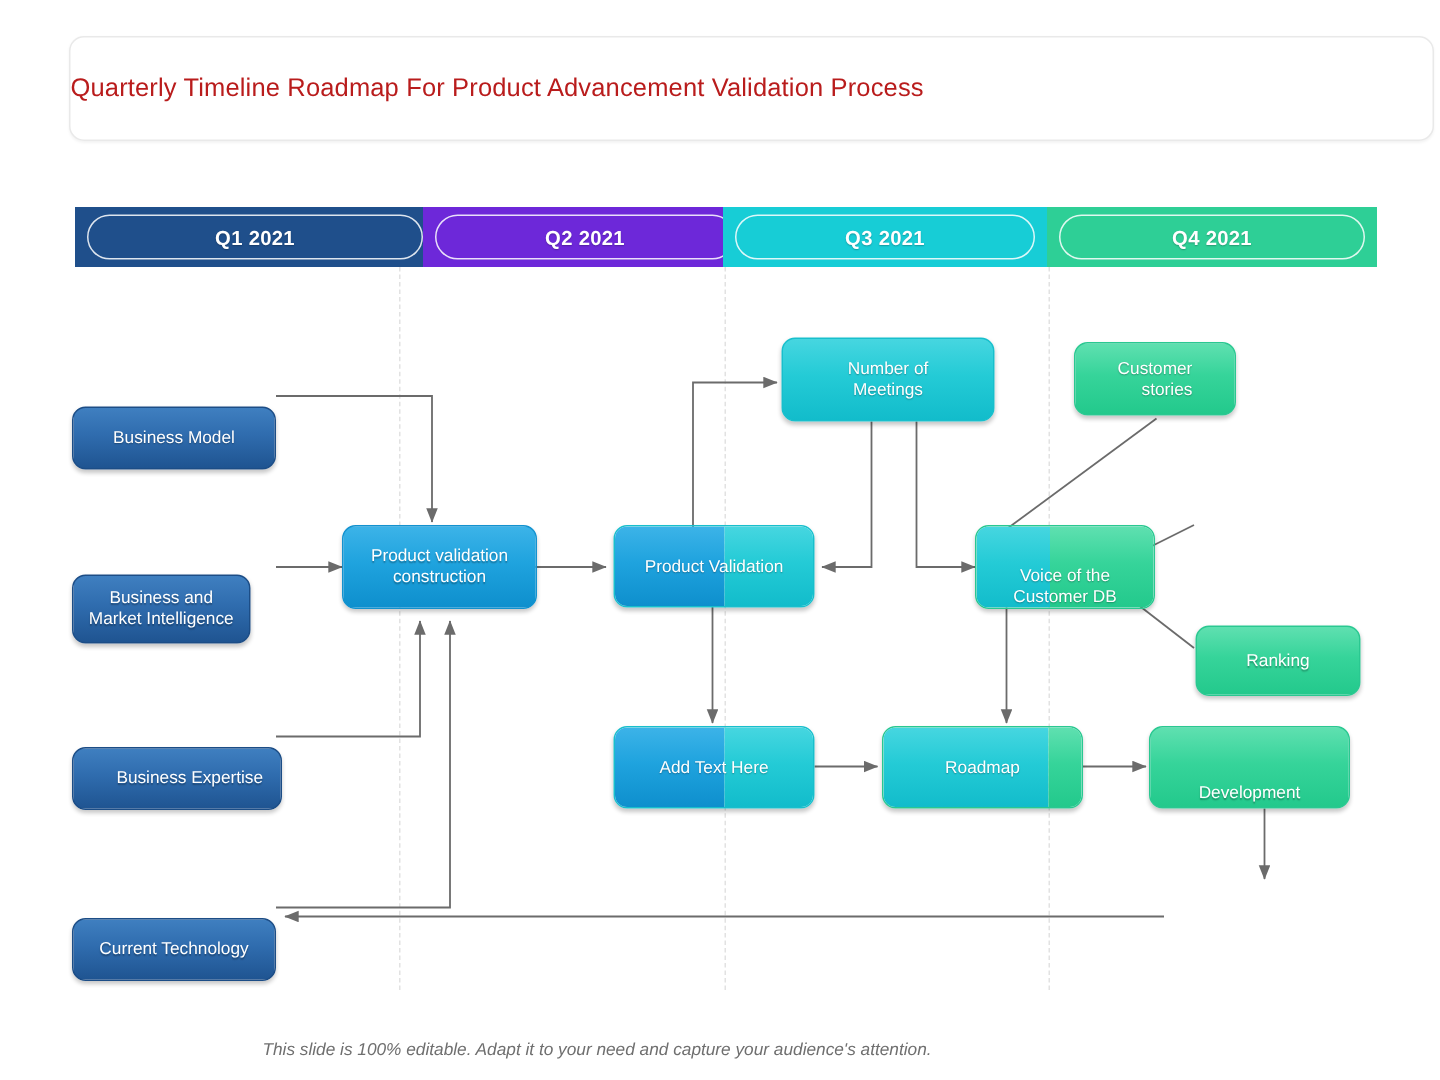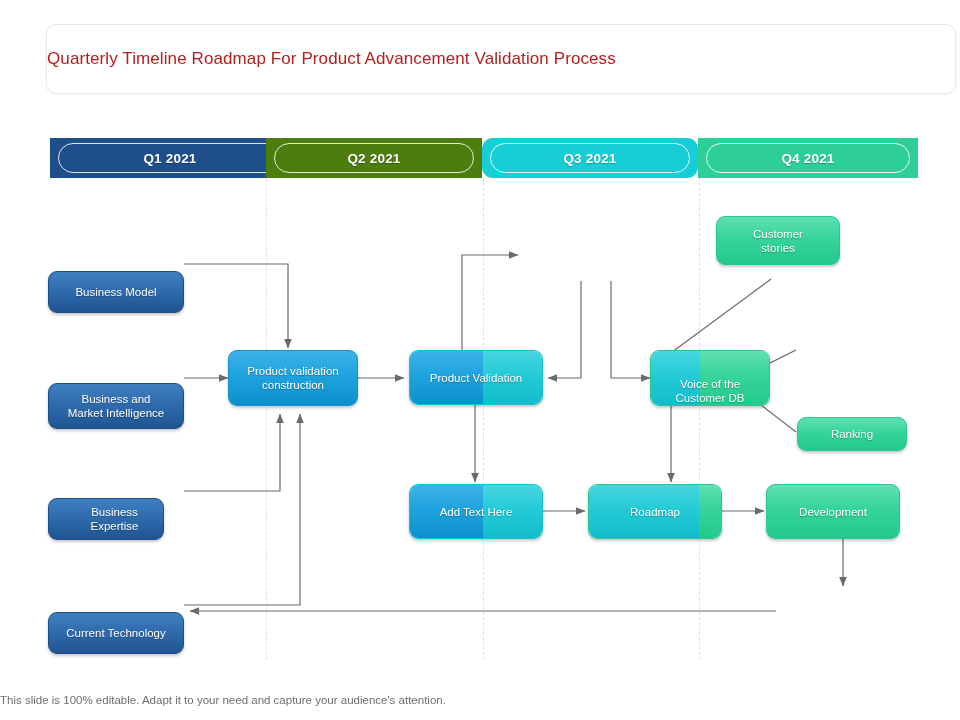--- a/index.html
+++ b/index.html
@@ -94,44 +94,45 @@
   .h-blue{background:linear-gradient(180deg,#3cb3e8 0%,#1fa3de 45%,#0e8fcd 100%);}
   .h-teal{background:linear-gradient(180deg,#46d6e0 0%,#24cbd6 45%,#12bccb 100%);}
   .h-green{background:linear-gradient(180deg,#5fe0b0 0%,#36d49a 45%,#23c98c 100%);}
 
   
   #wires{position:absolute;left:0;top:0;width:960px;height:720px;pointer-events:none;}
 
   
   .footer{
     position:absolute;left:0;top:694px;width:796px;
-    text-align:left;
+    text-align:center;
+    font-style:italic;
     font-size:11.5px;
     color:#6f6f6f;
   }
 </style>
 </head>
 <body>
 
 <div id="stage">
 
   <div class="title-card">
     <div class="title-text">Quarterly Timeline Roadmap For Product Advancement Validation Process</div>
   </div>
 
   <div class="band">
     <div class="band-seg" style="left:0px;width:240px;background:#1f4f8b;">
       <div class="band-pill"></div>
       <div class="band-label">Q1 2021</div>
     </div>
-    <div class="band-seg" style="left:216px;width:216px;background:#4d7c0f;">
+    <div class="band-seg" style="left:232px;width:216px;background:#6d28d9;">
       <div class="band-pill"></div>
       <div class="band-label">Q2 2021</div>
     </div>
-    <div class="band-seg" style="left:432px;width:216px;background:#17cdd6;border-radius:11px;">
+    <div class="band-seg" style="left:432px;width:216px;background:#17cdd6;">
       <div class="band-pill"></div>
       <div class="band-label">Q3 2021</div>
     </div>
     <div class="band-seg" style="left:648px;width:220px;background:#2ecf96;">
       <div class="band-pill"></div>
       <div class="band-label">Q4 2021</div>
     </div>
   </div>
 
   <div class="guide" style="left:266px;"></div>
@@ -177,74 +178,78 @@
       <path d="M771,279 L668,355"></path>
       <path d="M796,350 L756,370"></path>
       <path d="M796,432 L752,398"></path>
     </g>
   </svg>
 
   <div class="node n-darkblue" style="left:48px;top:243px;width:136px;height:42px;">
     <span>Business Model</span>
   </div>
 
-  <div class="node n-darkblue" style="left:48px;top:355px;width:136px;height:46px;">
+  <div class="node n-darkblue" style="left:48px;top:355px;width:119px;height:46px;">
     <span style="white-space:pre-line;">Business and
 Market Intelligence</span>
   </div>
 
-  <div class="node n-darkblue" style="left:48px;top:470px;width:116px;height:42px;padding-left:23px;">
+  <div class="node n-darkblue" style="left:48px;top:470px;width:140px;height:42px;padding-left:23px;">
     <span>Business Expertise</span>
   </div>
 
   <div class="node n-darkblue" style="left:48px;top:584px;width:136px;height:42px;">
     <span>Current  Technology</span>
   </div>
 
   <div class="node n-blue" style="left:228px;top:350px;width:130px;height:56px;">
     <span style="white-space:pre-line;">Product validation
 construction</span>
   </div>
 
+  <div class="node n-teal" style="left:521px;top:225px;width:142px;height:56px;">
+    <span style="white-space:pre-line;">Number  of
+Meetings</span>
+  </div>
 
   <div class="node" style="left:409px;top:350px;width:134px;height:55px;border:1px solid #18bfcc;background:transparent;">
     <div class="half h-blue" style="left:0;width:73px;"></div>
     <div class="half h-teal" style="left:73px;right:0;"></div>
     <span>Product Validation</span>
   </div>
 
   <div class="node" style="left:650px;top:350px;width:120px;height:56px;border:1px solid #2ac891;background:transparent;">
     <div class="half h-teal" style="left:0;width:49px;"></div>
     <div class="half h-green" style="left:49px;right:0;"></div>
     <span style="white-space:pre-line;margin-top:25px;">Voice of the
 Customer DB</span>
   </div>
 
-  <div class="node n-green" style="left:716px;top:216px;width:124px;height:49px;">
+  <div class="node n-green" style="left:716px;top:228px;width:108px;height:49px;text-align:right;">
     <span style="white-space:pre-line;">Customer
 stories</span>
   </div>
 
 
-  <div class="node n-green" style="left:797px;top:417px;width:110px;height:34px;">
+  <div class="node n-green" style="left:797px;top:417px;width:110px;height:47px;">
     <span>Ranking</span>
   </div>
 
   <div class="node" style="left:588px;top:484px;width:134px;height:55px;border:1px solid #2ac891;background:transparent;">
     <div class="half h-teal" style="left:0;width:110px;"></div>
     <div class="half h-green" style="left:110px;right:0;"></div>
     <span>Roadmap</span>
   </div>
 
   <div class="node" style="left:409px;top:484px;width:134px;height:55px;border:1px solid #18bfcc;background:transparent;">
     <div class="half h-blue" style="left:0;width:73px;"></div>
     <div class="half h-teal" style="left:73px;right:0;"></div>
     <span>Add Text Here</span>
   </div>
 
-  <div class="node n-green" style="left:766px;top:484px;width:134px;height:55px;">
+  <div class="node n-green" style="left:766px;top:484px;width:134px;height:55px;align-items:flex-end;">
     <span>Development</span>
   </div>
 
 
   <div class="footer">This slide is 100% editable. Adapt it to your need and capture your audience's attention.</div>
 
 </div>
 
 </body></html>

